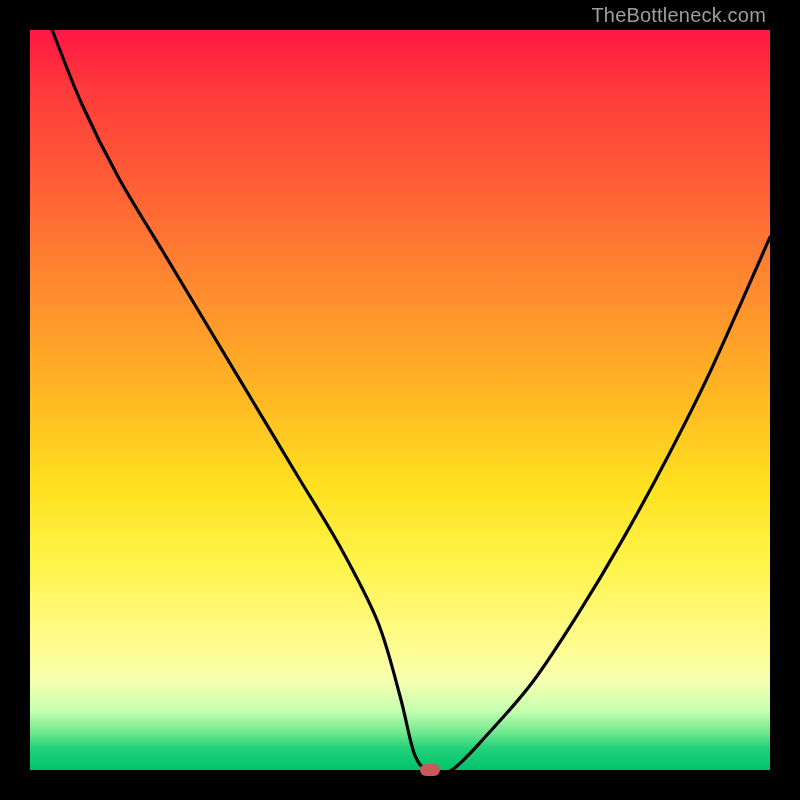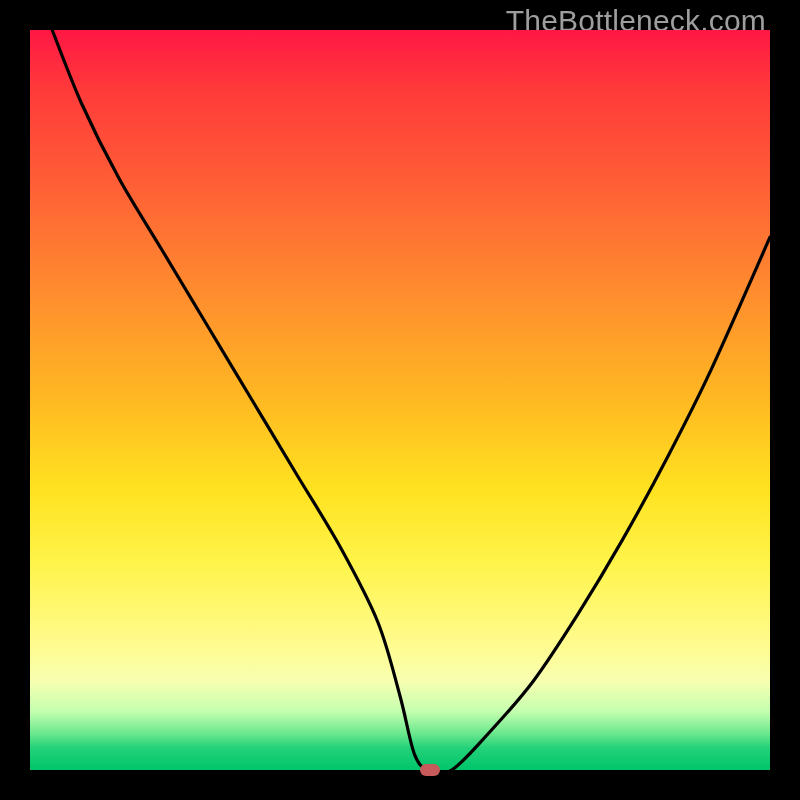--- a/index.html
+++ b/index.html
@@ -39,21 +39,21 @@
       #6de88e 95%,
       #24d27a 97%,
       #00c46a 100%
     );
   }
   .watermark {
     position: absolute;
     top: 4px;
     right: 34px;
     color: #9e9e9e;
-    font-size: 30px;
+    font-size: 20px;
     font-weight: 500;
     letter-spacing: 0.2px;
     user-select: none;
   }
   svg.curve {
     position: absolute;
     left: 0;
     top: 0;
     width: 740px;
     height: 740px;

